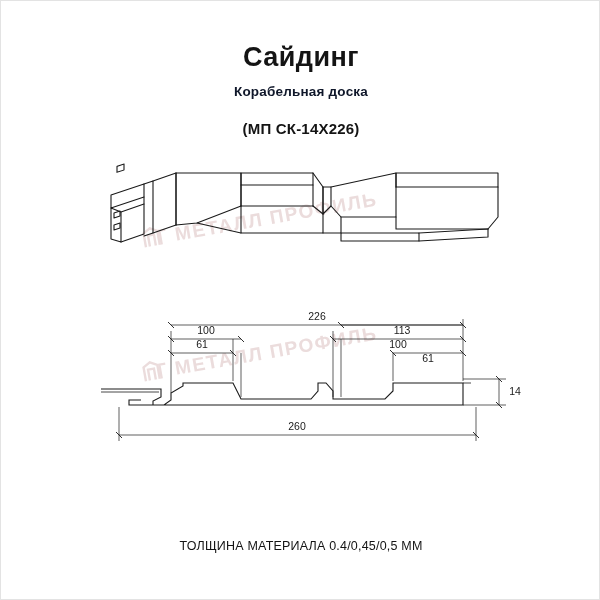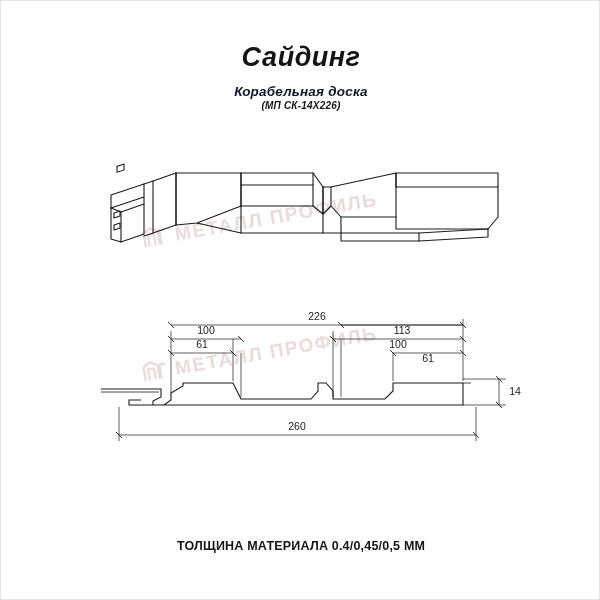--- a/index.html
+++ b/index.html
@@ -21,51 +21,50 @@
     border: 1px solid #e3e3e3;
     box-sizing: border-box;
     overflow: hidden;
   }
   .header {
     position: absolute;
     top: 42px;
     left: 0;
     width: 600px;
     text-align: center;
-    font-style: italic;
   }
   .title {
     font-size: 27px;
     font-weight: bold;
     letter-spacing: 0.5px;
     color: #141414;
     line-height: 1.1;
   }
   .subtitle {
     font-size: 13.5px;
     font-weight: bold;
     color: #0f172a;
     margin-top: 11px;
     letter-spacing: 0.2px;
   }
   .code {
-    font-size: 10px;
+    font-size: 15px;
     font-weight: bold;
     color: #141414;
-    margin-top: 1px;
+    margin-top: 21px;
     letter-spacing: 0.2px;
   }
   .footer {
     position: absolute;
     bottom: 46px;
     left: 0;
     width: 600px;
     text-align: center;
     font-size: 12.5px;
-    font-weight: bold;
+    font-weight: normal;
     color: #141414;
     letter-spacing: 0.2px;
   }
   .drawing {
     position: absolute;
     top: 0;
     left: 0;
   }
   .wm {
     position: absolute;

